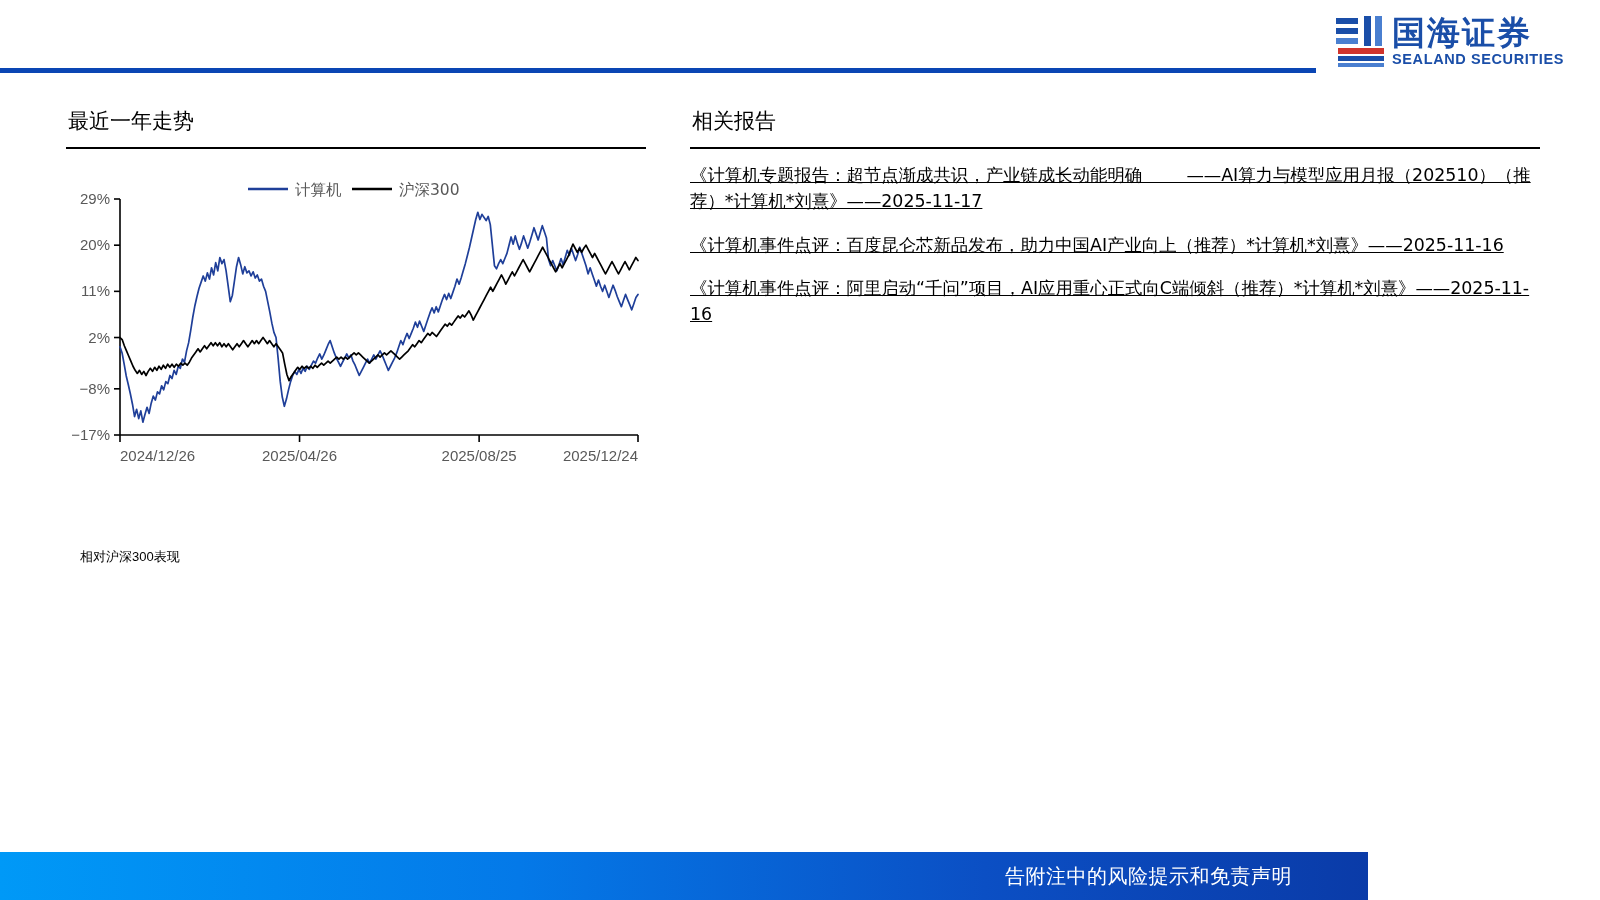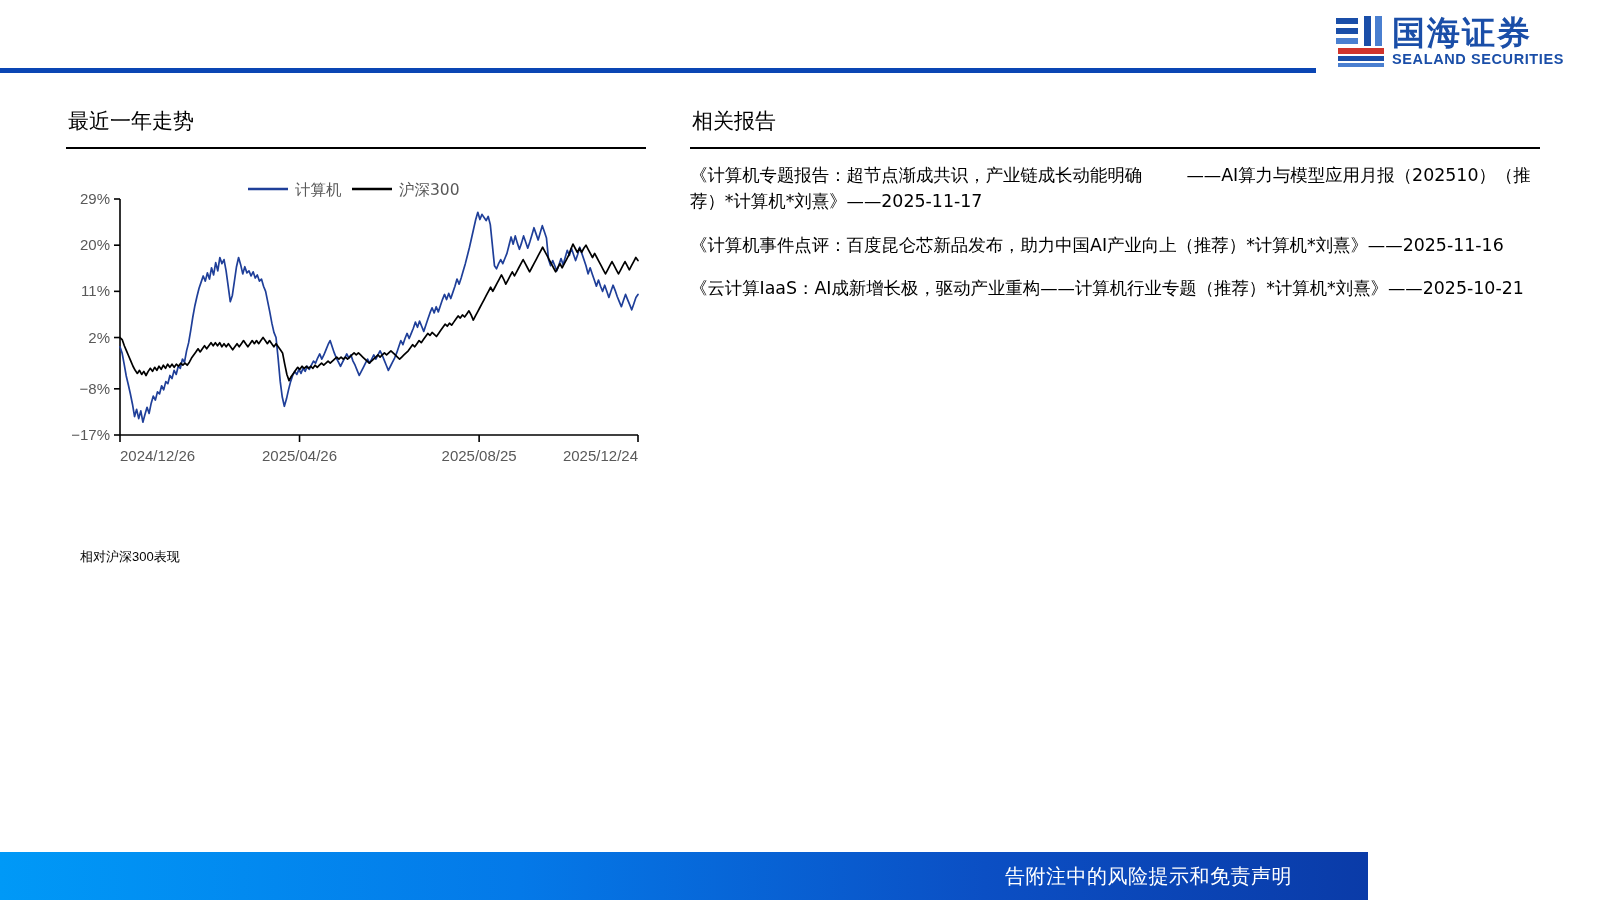--- a/index.html
+++ b/index.html
@@ -134,20 +134,21 @@
   .report-list {
     margin-top: 8px;
   }
   .report-item {
     font-size: 17.4px;
     line-height: 1.5;
     color: #000;
     margin: 13px 0 17px 0;
     font-family: "DejaVu Sans", sans-serif;
     white-space: pre-wrap;
+    text-decoration: underline;
   }
 
   
   .footer {
     position: absolute;
     left: 0;
     bottom: 0;
     width: 1368px;
     height: 48px;
     background: linear-gradient(90deg, #0099f7 0%, #0479e8 38%, #0b4fc4 72%, #0a3ba8 100%);
@@ -239,20 +240,20 @@
 <div class="perf-wrap">
   <div class="perf-title">相对沪深300表现</div>
 </div>
 
 <div class="right-col">
   <div class="section-title">相关报告</div>
   <div class="hrule"></div>
   <div class="report-list">
     <div class="report-item">《计算机专题报告：超节点渐成共识，产业链成长动能明确        ——AI算力与模型应用月报（202510）（推荐）*计算机*刘熹》——2025-11-17</div>
     <div class="report-item">《计算机事件点评：百度昆仑芯新品发布，助力中国AI产业向上（推荐）*计算机*刘熹》——2025-11-16</div>
-    <div class="report-item">《云计算IaaS：AI成新增长极，驱动产业重构——计算机行业专题（推荐）*计算机*刘熹》——2025-10-21</div>
+    <div class="report-item">《计算机事件点评：阿里启动“千问”项目，AI应用重心正式向C端倾斜（推荐）*计算机*刘熹》——2025-11-16</div>
   </div>
 </div>
 
 <div class="footer">
   <div class="footer-note">告附注中的风险提示和免责声明</div>
   <div class="footer-page">2</div>
 </div>
 
 </body></html>

